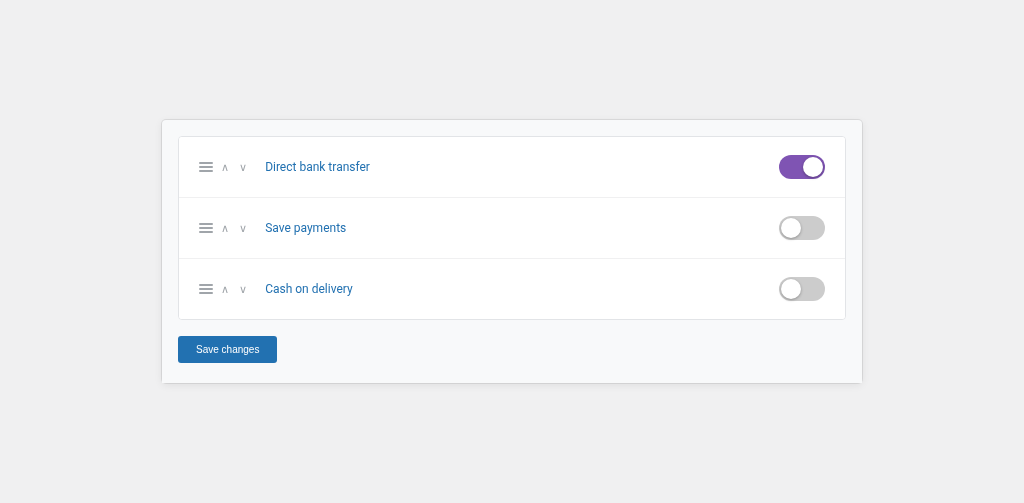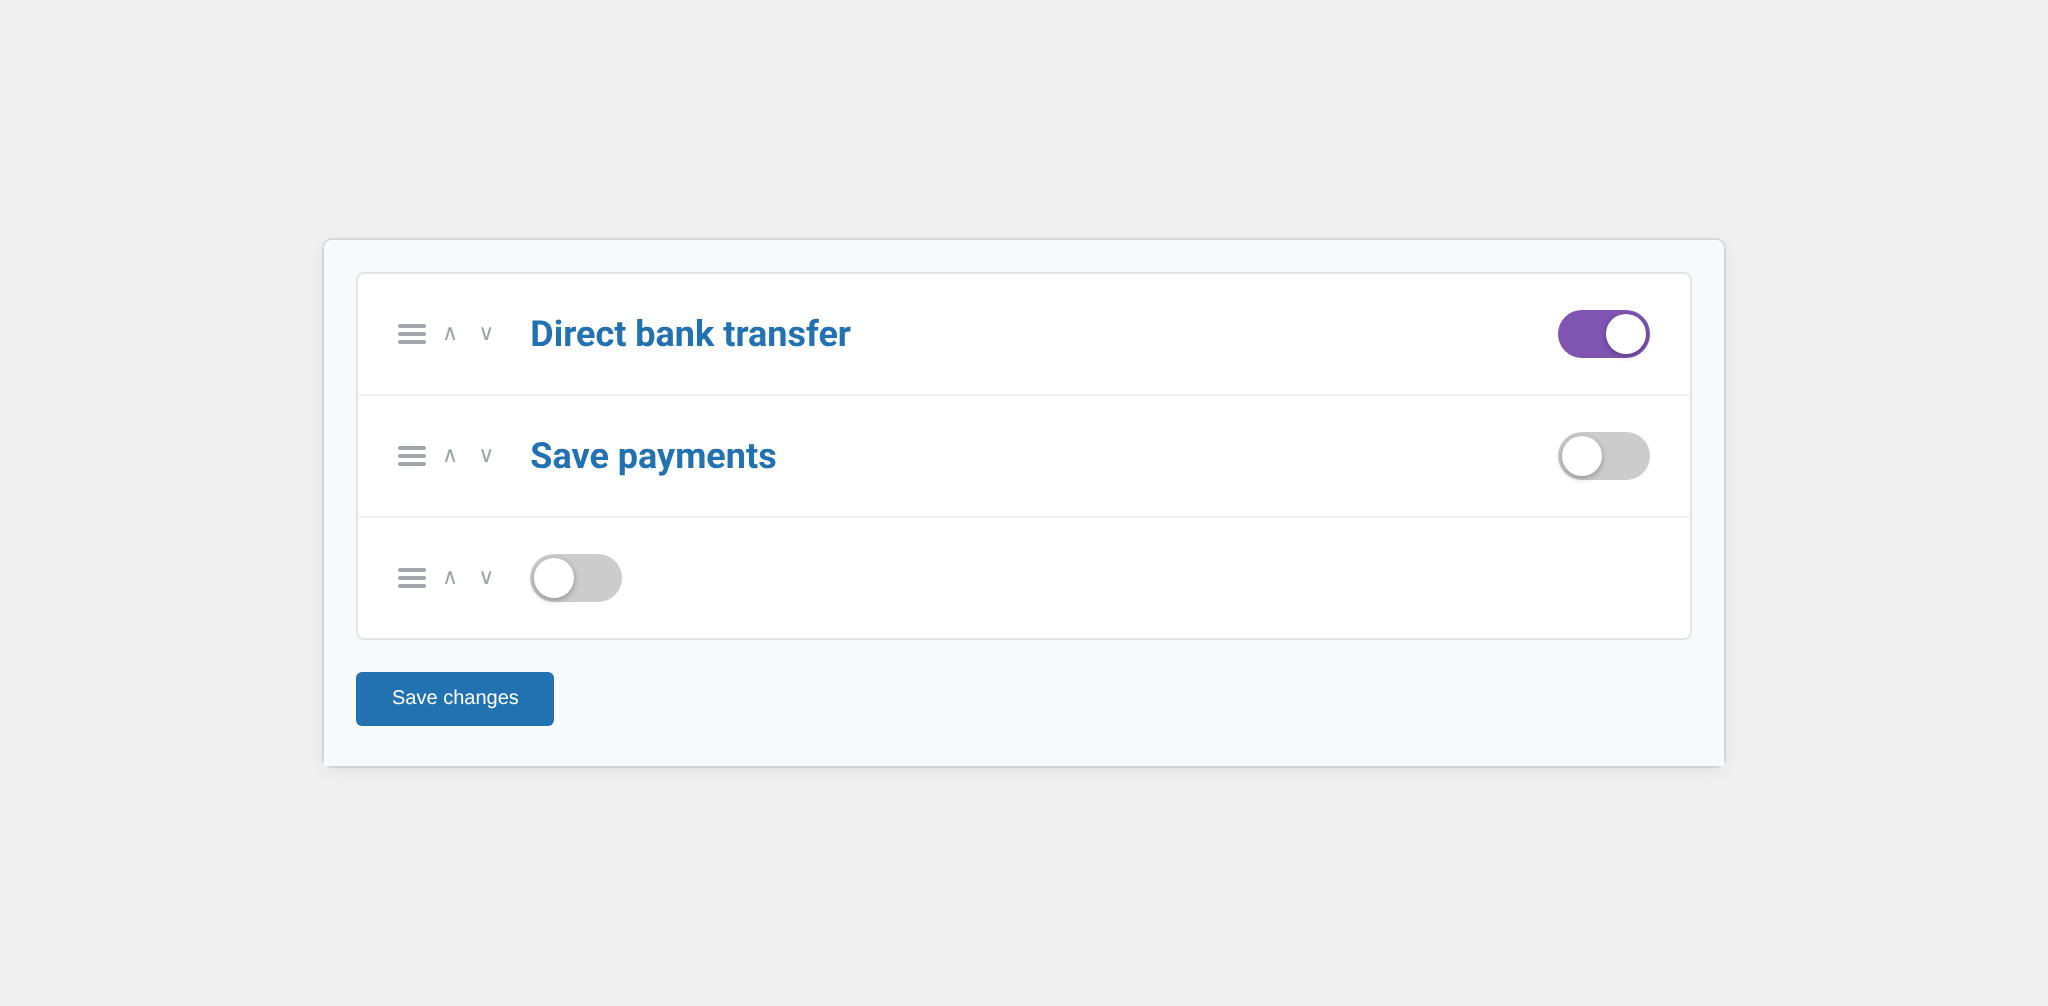--- a/index.html
+++ b/index.html
@@ -71,22 +71,22 @@
       font-size: 11px;
       padding: 2px;
       display: flex;
       align-items: center;
       line-height: 1;
     }
 
     .payment-name {
       flex: 1;
       color: #2271b1;
-      font-size: 18px;
-      font-weight: 700;
+      font-size: 12px;
+      font-weight: 400;
       cursor: pointer;
     }
 
     
     .toggle-switch {
       position: relative;
       width: 46px;
       height: 24px;
       cursor: pointer;
     }
@@ -221,20 +221,21 @@
         <span class="drag-icon">
           <div class="hamburger-lines">
             <span></span>
             <span></span>
             <span></span>
           </div>
         </span>
         <button class="arrow-btn">∧</button>
         <button class="arrow-btn">∨</button>
       </div>
+      <span class="payment-name">Cash on delivery</span>
       <label class="toggle-switch">
         <input type="checkbox" style="">
         <div class="toggle-track off">
           <div class="toggle-thumb"></div>
         </div>
       </label>
     </div>
 
   </div>
 

